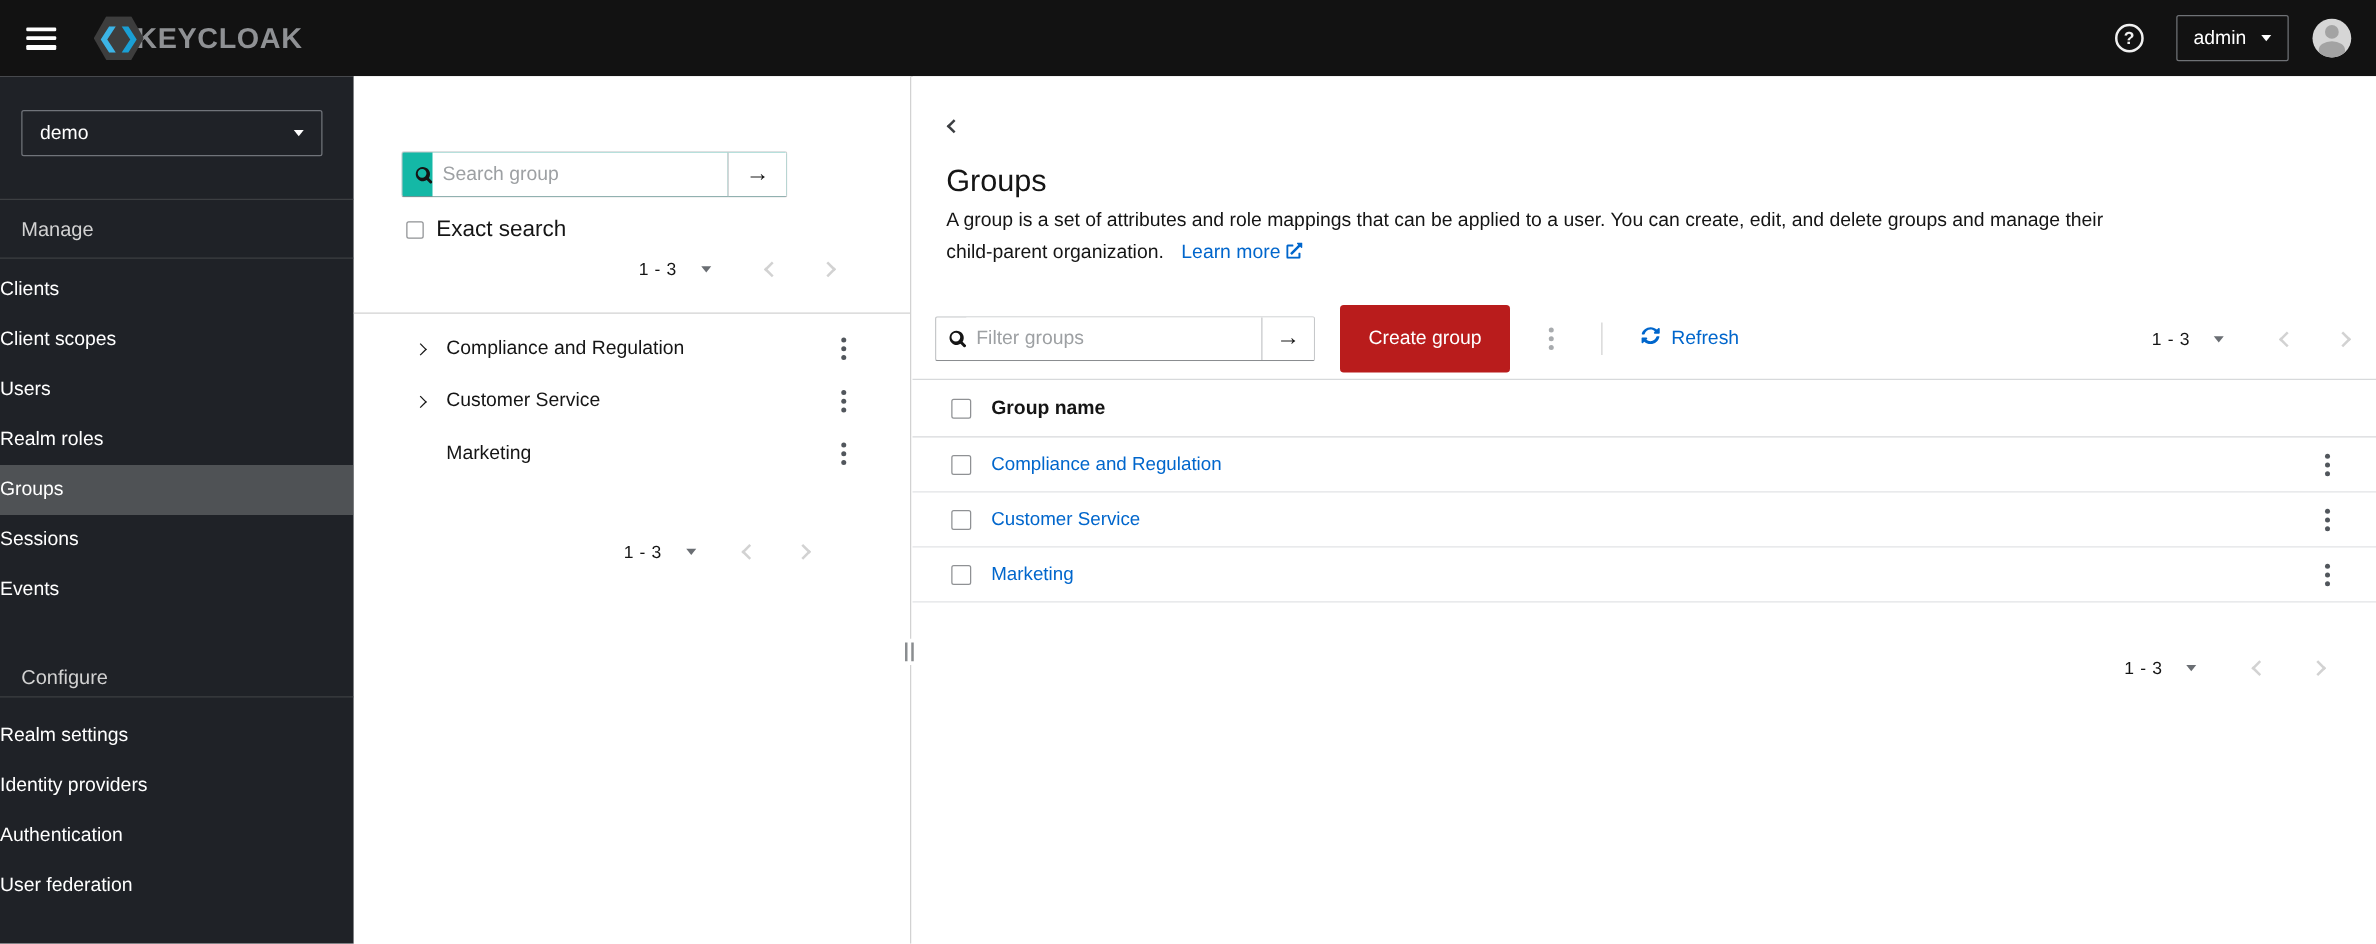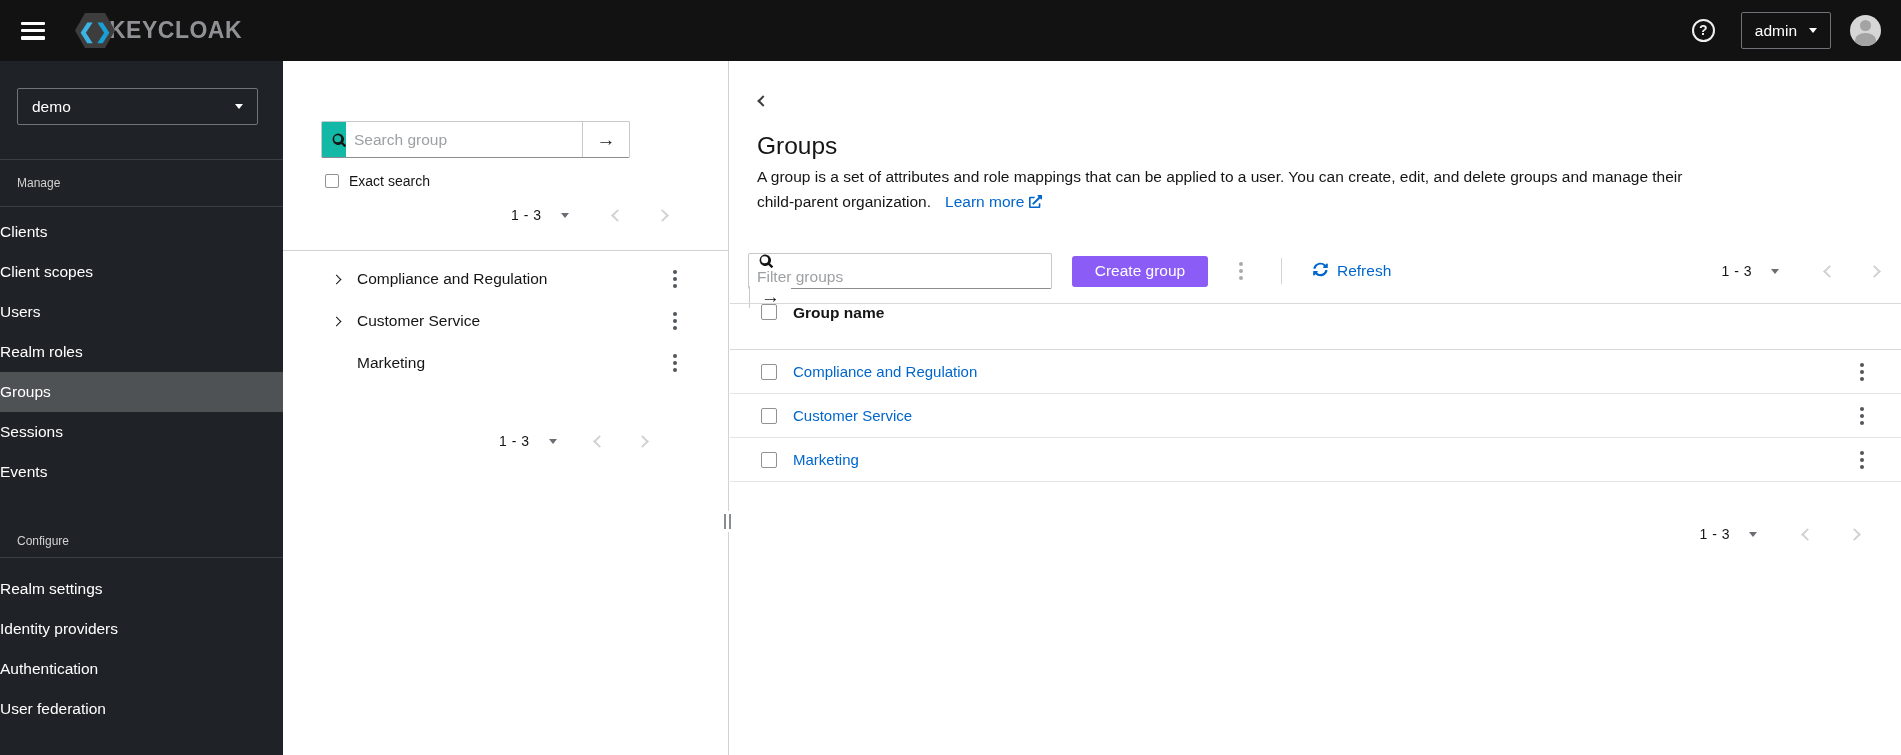--- a/index.html
+++ b/index.html
@@ -47,21 +47,21 @@
 
   
   .sidebar { position: absolute; top: 61px; left: 0; width: 283px; bottom: 0; background: #1f2227; }
   .realm-select {
     position: absolute; top: 27px; left: 17px; width: 241px; height: 37px;
     border: 1px solid #70747a; border-radius: 2px; background: transparent;
     display: flex; align-items: center; justify-content: space-between;
     padding: 0 14px; color: #fff; font-size: 15.5px; cursor: pointer;
   }
   .nav-divider { position: absolute; left: 0; width: 283px; border-top: 1px solid #3c3f42; }
-  .nav-section-title { position: absolute; left: 17px; color: #d2d2d2; font-size: 12px; text-align: right; }
+  .nav-section-title { position: absolute; left: 17px; color: #d2d2d2; font-size: 16px; text-align: right; }
   .nav-list { position: absolute; left: 0; width: 283px; }
   .nav-item {
     height: 40px; line-height: 40px; 
     color: #fff; font-size: 15.5px; cursor: pointer; white-space: nowrap;
   }
   .nav-item.selected { background: #4f5255; }
 
   
   .tree-panel {
     position: absolute; top: 61px; left: 283px; width: 446px; bottom: 0;
@@ -82,21 +82,21 @@
     width: 47px; border-left: 1px solid #c6c8ca; display: flex; align-items: center; justify-content: center;
     font-size: 19px; color: #151515; background: #fff;
   }
   .exact-row { position: absolute; left: 42px; top: 112px; display: flex; align-items: center; gap: 10px; }
   input[type="checkbox"] {
     appearance: none; -webkit-appearance: none;
     width: 16px; height: 16px; border: 1.5px solid #8f9194; border-radius: 2px;
     background: #fff; cursor: pointer; flex: none;
   }
   .exact-row input[type="checkbox"] { width: 14px; height: 14px; }
-  .exact-row label { font-size: 14px; cursor: pointer; }
+  .exact-row label { font-size: 18px; cursor: pointer; }
 
   .pagination { display: flex; align-items: center; }
   .pg-range { font-size: 14px; font-weight: 400; color: #151515; letter-spacing: 0.5px; white-space: nowrap; }
   .pg-caret-btn { margin-left: 15px; padding: 4px; display: flex; align-items: center; }
   .pg-caret-btn .caret-down { border-top-color: #6a6e73; }
   .chev { display: inline-block; width: 9px; height: 9px; border-top: 2px solid #d2d2d2; border-right: 2px solid #d2d2d2; }
   .chev.right { transform: rotate(45deg); }
   .chev.left { transform: rotate(-135deg); }
   .pg-nav { padding: 4px; display: flex; align-items: center; }
 
@@ -125,39 +125,39 @@
   
   .main { position: absolute; top: 61px; left: 730px; right: 0; bottom: 0; background: #fff; }
   .back-btn { position: absolute; left: 26px; top: 29px; padding: 3px; }
   .back-btn .chev { width: 8px; height: 8px; border-color: #3c3f42; border-width: 2.2px; }
   .page-title { position: absolute; left: 27px; top: 71px; font-size: 24.5px; font-weight: 400; color: #151515; }
   .page-desc { position: absolute; left: 27px; top: 104px; font-size: 15.5px; line-height: 24.5px; white-space: nowrap; }
   .learn-more { color: #0066cc; text-decoration: none; margin-left: 14px; cursor: pointer; }
   .ext-icon { display: inline-block; vertical-align: -1px; margin-left: 5px; }
 
   .toolbar { position: absolute; left: 18px; right: 18px; top: 191px; height: 38px; display: flex; align-items: center; }
-  .filter-control { width: 304px; height: 36px; border: 1px solid #c6c8ca; border-bottom-color: #8a8d90; border-radius: 2px; display: flex; align-items: stretch; flex-direction: column; }
+  .filter-control { width: 304px; height: 36px; border: 1px solid #c6c8ca; border-bottom-color: #8a8d90; border-radius: 2px; display: flex; align-items: stretch; }
   .filter-control .si-wrap { display: flex; align-items: center; padding-left: 10px; }
   .filter-control input { flex: 1; border: none; outline: none; font-size: 15.5px; padding: 0 8px; color: #151515; min-width: 0; font-family: inherit; }
   .filter-control input::placeholder { color: #9da0a3; }
   .filter-control .arrow-btn { width: 42px; }
   .create-btn {
-    margin-left: 20px; width: 136px; height: 31px; background: #8b5cf6; color: #fff;
+    margin-left: 20px; width: 136px; height: 54px; background: #b91c1c; color: #fff;
     font-size: 15.5px; border-radius: 3px;
   }
   .toolbar-kebab { margin-left: 26px; }
   .toolbar-kebab i { background: #a8abae; }
   .toolbar-sep { margin-left: 33px; width: 1px; height: 26px; background: #d2d2d2; }
   .refresh-btn { margin-left: 31px; display: flex; align-items: center; gap: 9px; color: #0066cc; font-size: 15.5px; }
   .toolbar .pagination { margin-left: auto; }
   .toolbar .pg-nav.prev { margin-left: 38px; }
   .toolbar .pg-nav.next { margin-left: 28px; }
 
   .groups-table { position: absolute; left: 0; right: 0; top: 242px; }
-  .gt-header { height: 47px; border-top: 1px solid #d7d9db; border-bottom: 1px solid #d7d9db; display: flex; }
+  .gt-header { height: 47px; border-top: 1px solid #d7d9db; border-bottom: 1px solid #d7d9db; display: flex; align-items: center; }
   .gt-header input[type="checkbox"] { margin-left: 31px; }
   .gt-header .col-label { margin-left: 16px; font-size: 15.5px; font-weight: 700; }
   .gt-row { height: 44px; border-bottom: 1px solid #e2e4e6; display: flex; align-items: center; position: relative; }
   .gt-row input[type="checkbox"] { margin-left: 31px; }
   .gt-row a { margin-left: 16px; font-size: 15px; color: #0066cc; text-decoration: none; cursor: pointer; }
   .gt-row .kebab { position: absolute; right: 32px; }
 
   .main-pg-bottom { position: absolute; right: 38px; top: 458px; height: 30px; }
   .main-pg-bottom .pg-nav.prev { margin-left: 38px; }
   .main-pg-bottom .pg-nav.next { margin-left: 30px; }

